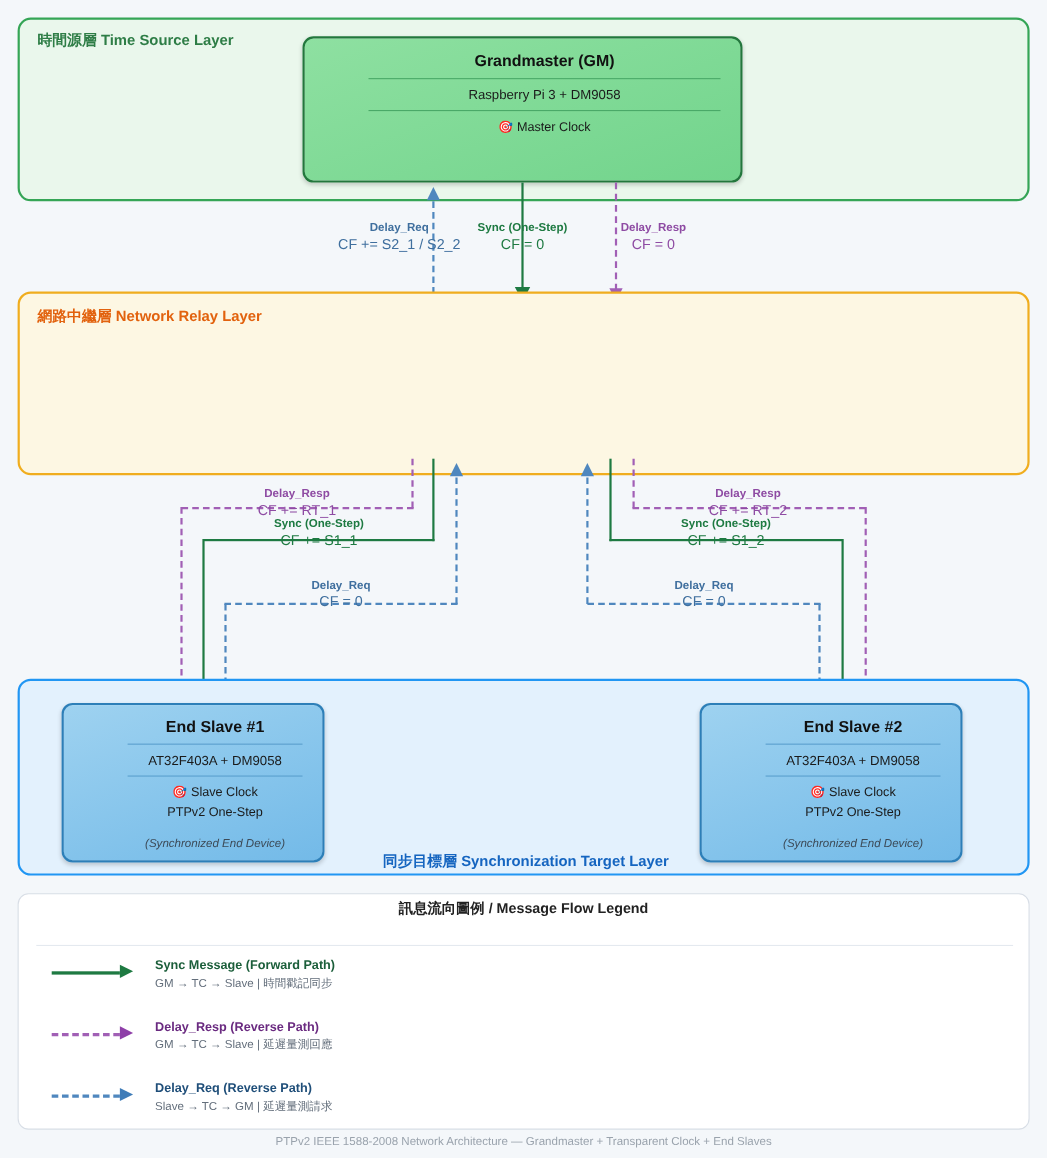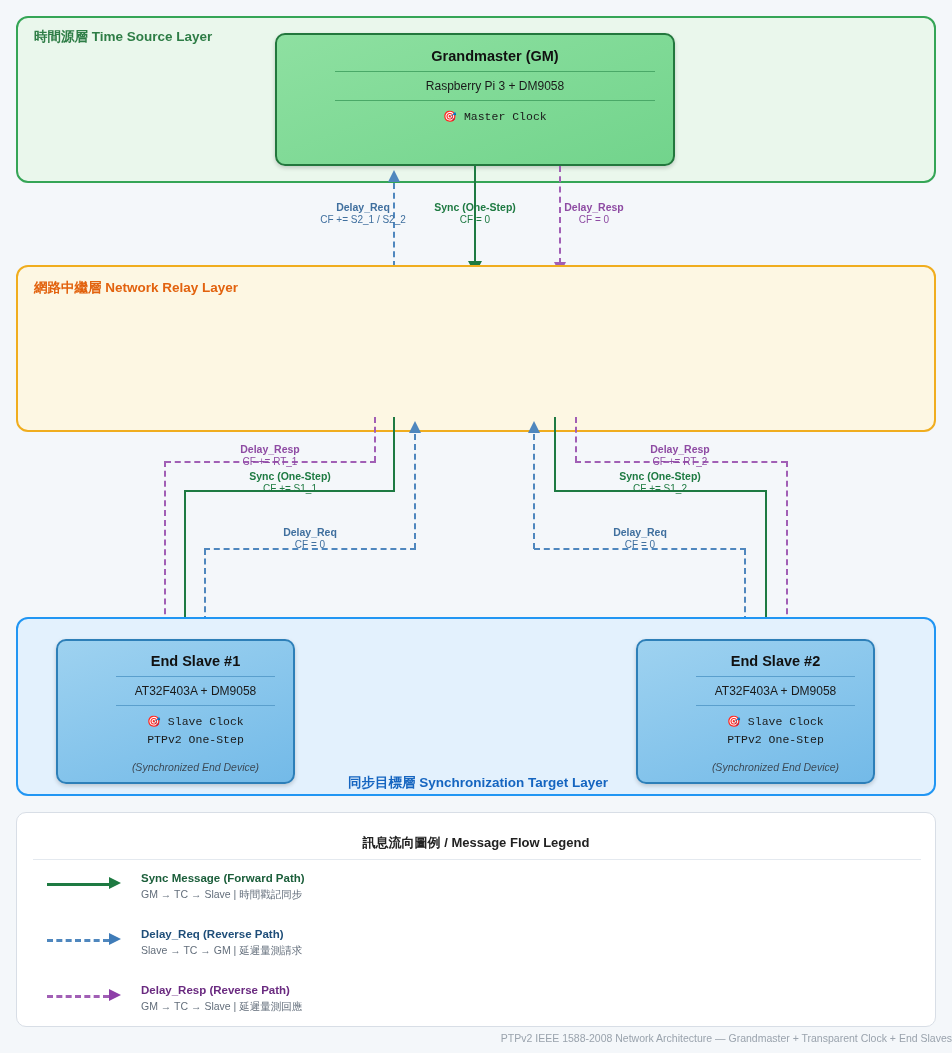--- a/index.html
+++ b/index.html
@@ -37,21 +37,21 @@
 
   
   .node {
     position: absolute; border-radius: 10px; text-align: center;
     box-shadow: 0 2px 4px rgba(0,0,0,0.18);
     padding-left: 40px;
   }
   .node-title { font-size: 14.5px; font-weight: bold; color: #111; }
   .node-hr { height: 1px; margin: 7px 18px; }
   .node-sub { font-size: 12px; color: #1a1a1a; }
-  .node-line { font-size: 11.5px; color: #1a1a1a; line-height: 1.55; font-family: Liberation Mono, monospace; }
+  .node-line { font-size: 11.5px; color: #1a1a1a; line-height: 1.55; }
   .node-note { font-size: 10.5px; font-style: italic; color: #3c4a57; }
   .ic { font-size: 11px; }
 
   #node-gm {
     left: 275px; top: 33px; width: 400px; height: 133px;
     background: linear-gradient(160deg,#8ee0a1 0%,#72d48c 100%);
     border: 2px solid #23773d;
     padding-top: 13px;
   }
   #node-gm .node-hr { background: #4aa968; }
@@ -83,49 +83,49 @@
   .v-dash-p { width: 0; border-left: 2.5px dashed #a15fb5; }
   .h-dash-p { height: 0; border-top: 2.5px dashed #a15fb5; }
 
   .ah { position: absolute; width: 0; height: 0; }
   .ah-down-g { border-left: 7px solid transparent; border-right: 7px solid transparent; border-top: 13px solid #1e7a42; }
   .ah-up-b   { border-left: 6px solid transparent; border-right: 6px solid transparent; border-bottom: 12px solid #4f87be; }
   .ah-down-p { border-left: 6px solid transparent; border-right: 6px solid transparent; border-top: 12px solid #a15fb5; }
 
   .flabel { position: absolute; text-align: center; white-space: nowrap; line-height: 1.25; }
   .flabel .t1 { font-size: 10.5px; font-weight: bold; }
-  .flabel .t2 { font-size: 10px; }
+  .flabel .t2 { font-size: 13px; }
   .lb-g .t1, .lb-g .t2 { color: #1e7a42; }
   .lb-b .t1, .lb-b .t2 { color: #3f6f9e; }
   .lb-p .t1, .lb-p .t2 { color: #8e4ba3; }
 
   
   #legend {
     position: absolute; left: 16px; top: 812px; width: 920px; height: 215px;
     background: #ffffff; border: 1px solid #d8dee6; border-radius: 10px;
   }
   #legend-title {
-    position: absolute; left: 0; top: 21px; width: 100%;
+    position: absolute; left: 0; top: 4px; width: 100%;
     text-align: center; font-size: 13px; font-weight: bold; color: #222;
   }
   #legend-rule { position: absolute; left: 16px; top: 46px; width: 888px; height: 1px; background: #e4e9ef; }
 
   #legend-rows { position: absolute; left: 30px; top: 58px; width: 420px; }
   .lrow { display: flex; align-items: flex-start; margin-bottom: 12px; height: 44px; }
   .lswatch { width: 86px; position: relative; height: 18px; flex: 0 0 86px; margin-top: 4px; }
   .ltexts { padding-left: 8px; }
   .lmain { font-size: 11.5px; font-weight: bold; line-height: 1.35; }
   .lsub { font-size: 10.5px; color: #636e7b; line-height: 1.5; }
   .sw-line { position: absolute; left: 0; top: 8px; width: 62px; }
   .sw-arrow { position: absolute; left: 62px; top: 2px; width: 0; height: 0;
               border-top: 6px solid transparent; border-bottom: 6px solid transparent; }
 
   #footer {
     position: absolute; left: 0; top: 1032px; width: 100%;
-    text-align: right; font-size: 10.5px; color: #9aa3ad;
+    text-align: center; font-size: 10.5px; color: #9aa3ad;
   }
 </style>
 </head>
 <body>
 
 <div id="stage">
 
   <div class="layer" id="layer-source"></div>
   <div class="layer-title" id="title-source">時間源層 Time Source Layer</div>
 
@@ -260,39 +260,39 @@
           <div class="sw-arrow" style="border-left:12px solid #1e7a42;"></div>
         </div>
         <div class="ltexts">
           <div class="lmain" style="color:#1b5e3a;">Sync Message (Forward Path)</div>
           <div class="lsub">GM → TC → Slave | 時間戳記同步</div>
         </div>
       </div>
 
       <div class="lrow">
         <div class="lswatch">
+          <div class="sw-line" style="border-top:3px dashed #a15fb5;"></div>
+          <div class="sw-arrow" style="border-left:12px solid #8e3fa8;"></div>
+        </div>
+        <div class="ltexts">
+          <div class="lmain" style="color:#6a2a80;">Delay_Resp (Reverse Path)</div>
+          <div class="lsub">GM → TC → Slave | 延遲量測回應</div>
+        </div>
+      </div>
+
+      <div class="lrow">
+        <div class="lswatch">
           <div class="sw-line" style="border-top:3px dashed #4f87be;"></div>
           <div class="sw-arrow" style="border-left:12px solid #3f7cb8;"></div>
         </div>
         <div class="ltexts">
           <div class="lmain" style="color:#1f4e79;">Delay_Req (Reverse Path)</div>
           <div class="lsub">Slave → TC → GM | 延遲量測請求</div>
         </div>
       </div>
 
-      <div class="lrow">
-        <div class="lswatch">
-          <div class="sw-line" style="border-top:3px dashed #a15fb5;"></div>
-          <div class="sw-arrow" style="border-left:12px solid #8e3fa8;"></div>
-        </div>
-        <div class="ltexts">
-          <div class="lmain" style="color:#6a2a80;">Delay_Resp (Reverse Path)</div>
-          <div class="lsub">GM → TC → Slave | 延遲量測回應</div>
-        </div>
-      </div>
-
     </div>
 
   </div>
 
   <div id="footer">PTPv2 IEEE 1588-2008 Network Architecture — Grandmaster + Transparent Clock + End Slaves</div>
 
 </div>
 
 </body></html>

